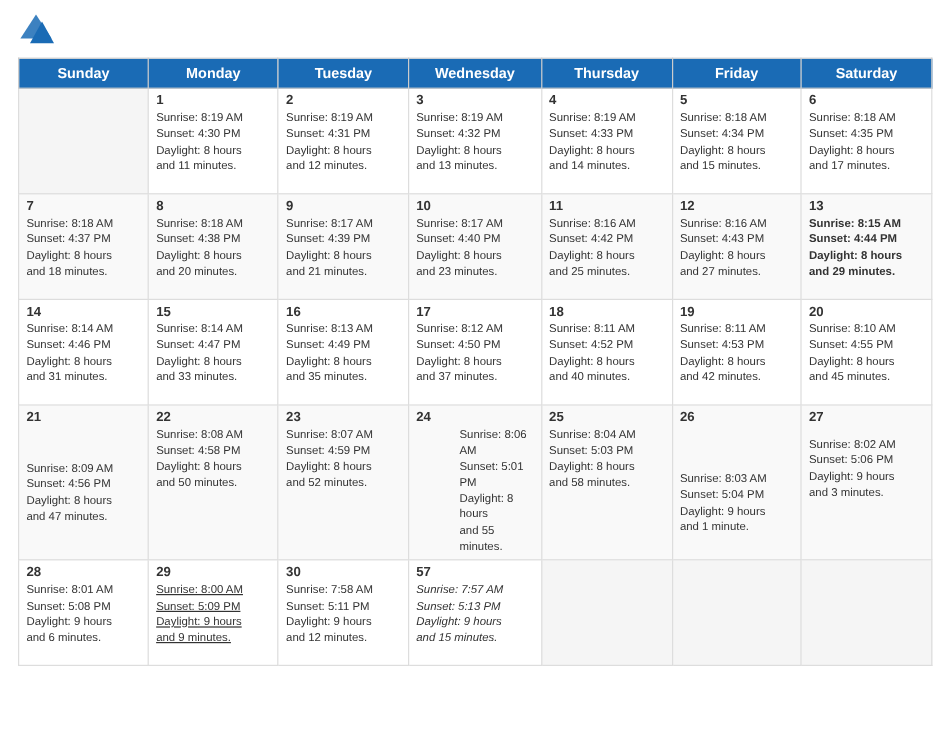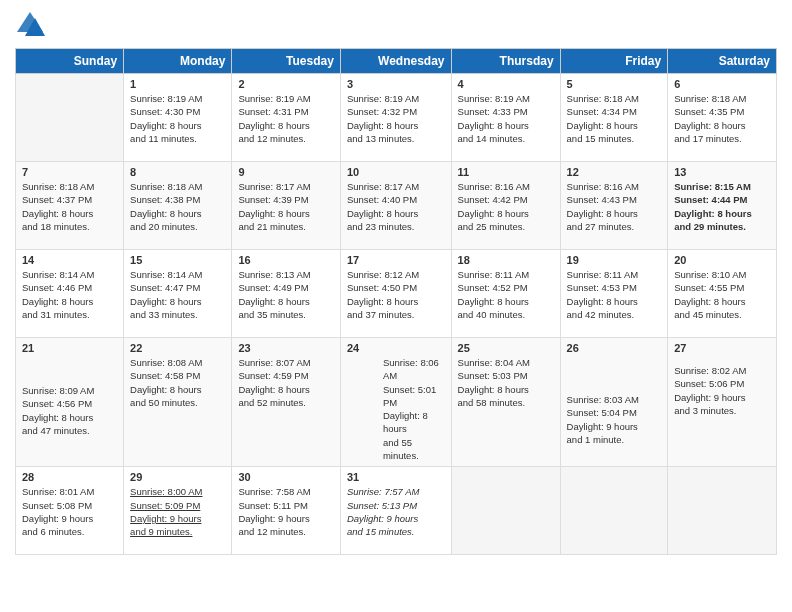--- a/index.html
+++ b/index.html
@@ -60,21 +60,21 @@
     }
     .calendar {
       width: 100%;
       border-collapse: collapse;
       font-size: 10px;
     }
     .calendar thead th {
       background-color: #1a6bb5;
       color: white;
       padding: 5px 6px;
-      text-align: right;
+      text-align: center;
       font-size: 12px;
       font-weight: bold;
       border: 1px solid #ccc;
     }
     .calendar tbody td {
       vertical-align: top;
       padding: 4px 6px;
       border: 1px solid #ddd;
       width: 113px;
       min-height: 80px;
@@ -348,21 +348,21 @@
 and 9 minutes.</div>
           </td>
           <td>
             <span class="day-num">30</span>
             <div class="day-info" style="white-space: pre-line;">Sunrise: 7:58 AM
 Sunset: 5:11 PM
 Daylight: 9 hours
 and 12 minutes.</div>
           </td>
           <td>
-            <span class="day-num">31</span>
+            <span class="day-num">57</span>
             <div class="day-info" style="white-space: pre-line; font-style: italic;">Sunrise: 7:57 AM
 Sunset: 5:13 PM
 Daylight: 9 hours
 and 15 minutes.</div>
           </td>
           <td class="empty-cell"></td>
           <td class="empty-cell"></td>
           <td class="empty-cell"></td>
         </tr>
       </tbody>

